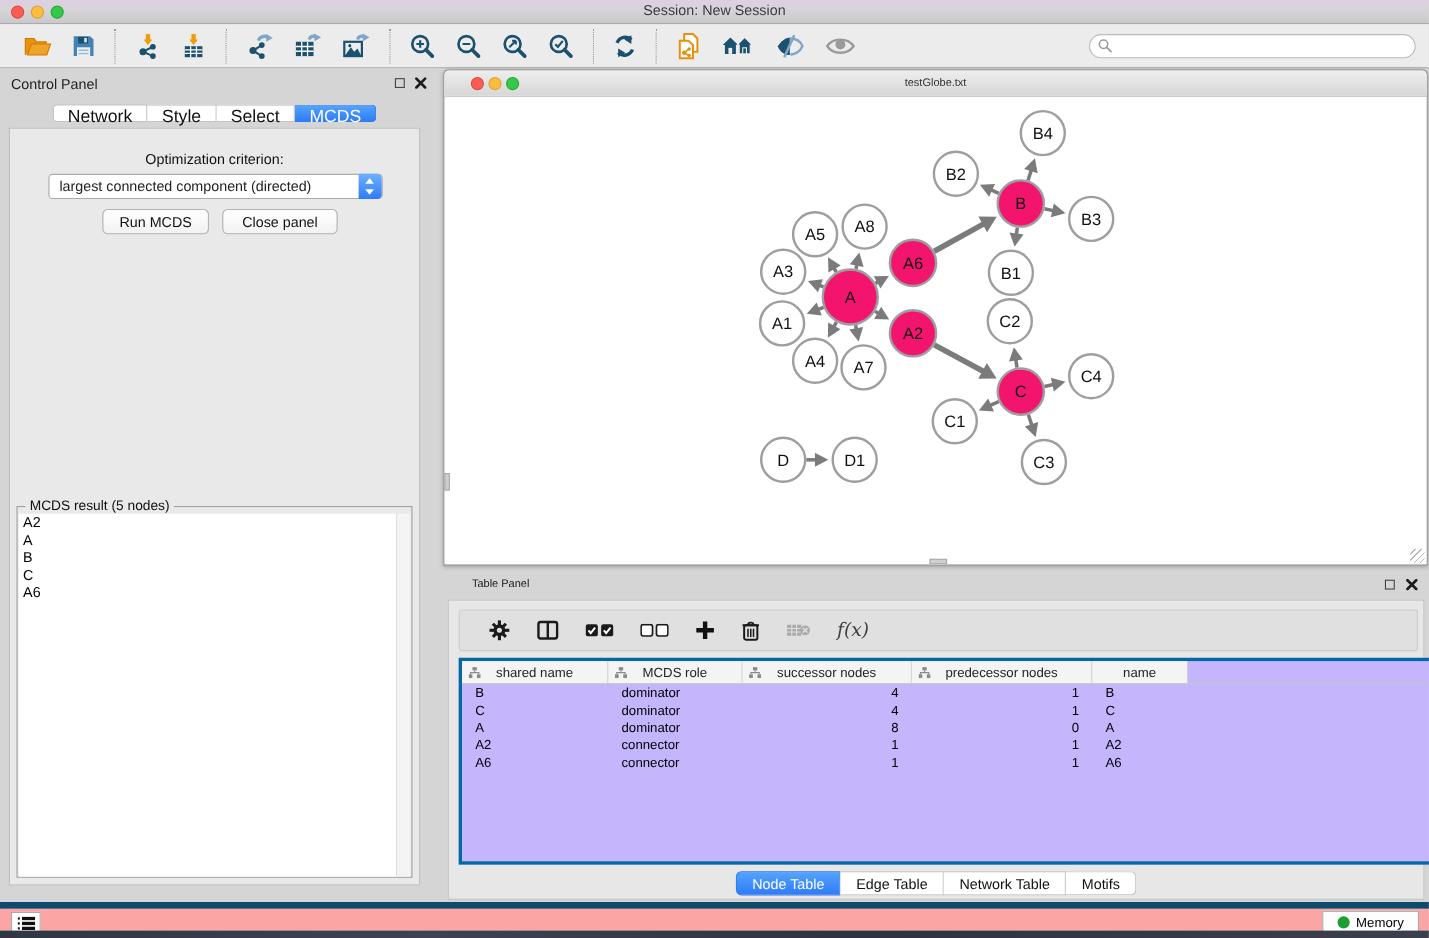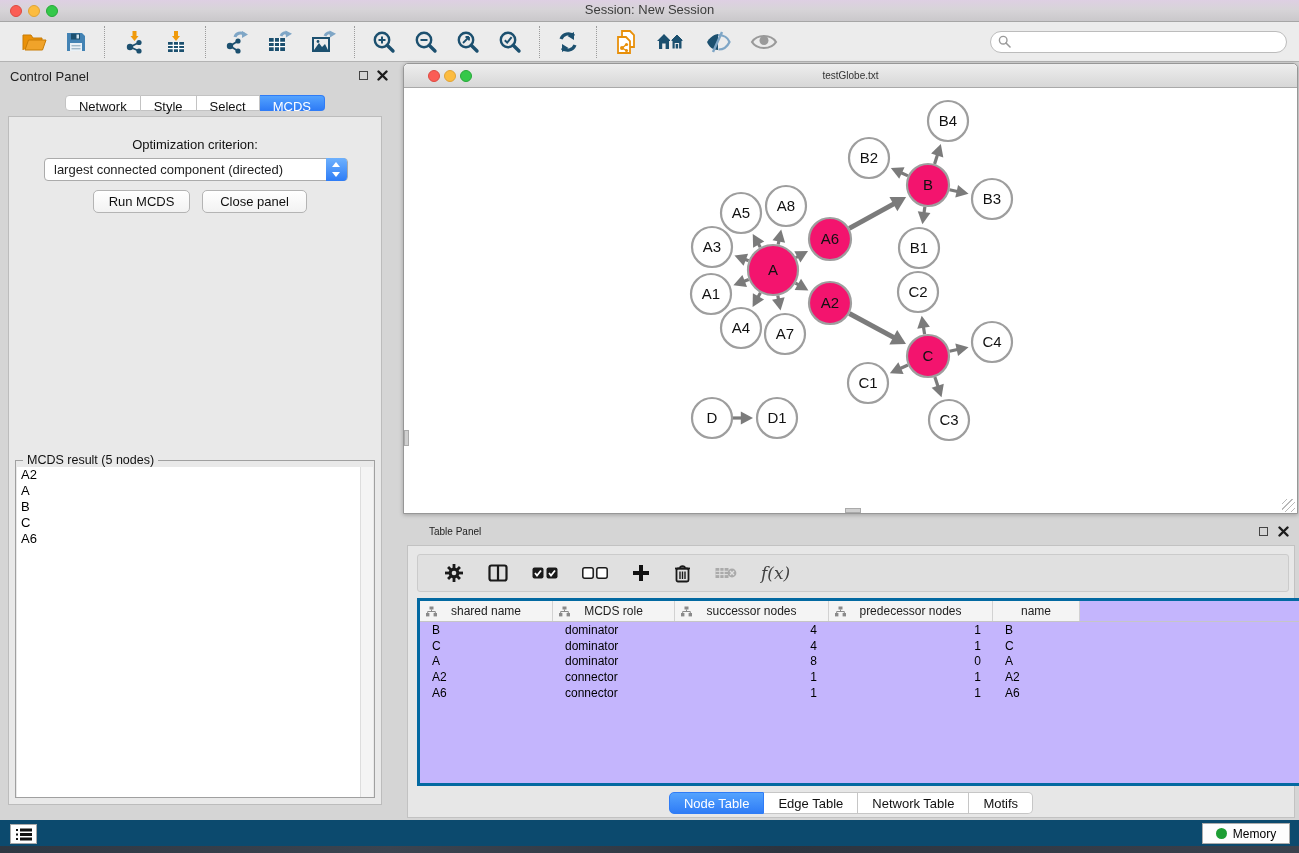--- a/index.html
+++ b/index.html
@@ -25,21 +25,21 @@
   .searchwrap input{width:297px;height:22px;border:1px solid #bcbcbc;border-radius:12px;background:#fff;
     padding:0 8px 0 26px;font-size:12px;outline:none;font-family:"Liberation Sans",sans-serif}
   .search-mag{position:absolute;left:8px;top:4px;pointer-events:none}
 
   
   .cp-head{position:absolute;left:0;top:63px;width:390px;height:26px}
   .cp-head .ptitle{position:absolute;left:10px;top:6px;font-size:13px;color:#222}
   .float-box{position:absolute;top:8px;width:9px;height:9px;border:1.5px solid #444;background:transparent}
   .panel-x{position:absolute;top:7px;width:11px;height:11px}
   .cp-tabs{position:absolute;left:0;top:95px;width:390px;height:22px;display:flex;justify-content:center}
-  .tab{height:16px;line-height:21px;padding:0 13px;font-size:13px;background:#fff;border:1px solid #c3c3c3;
+  .tab{height:16px;line-height:21px;padding:0 13px;font-size:16px;background:#fff;border:1px solid #c3c3c3;
     border-left:none;color:#111}
   .tab:first-child{border-left:1px solid #c3c3c3;border-radius:4px 0 0 4px}
   .tab:last-child{border-radius:0 4px 4px 0}
   .tab.active{background:linear-gradient(#54a3fe,#2f7cf6);border-color:#2f7cf6;color:#fff}
   .cp-body{position:absolute;left:8px;top:116px;width:374px;height:689px;background:#e9e9e9;
     border:1px solid #bcbcbc}
   .opt-label{position:absolute;left:0;top:20px;width:100%;text-align:center;font-size:13px;color:#111}
   .dropdown{position:absolute;left:35px;top:41px;width:304px;height:23px;background:#fff;
     border:1px solid #ababab;border-radius:4px;font-size:13px}
   .dropdown .dval{position:absolute;left:9px;top:3px;white-space:nowrap}
@@ -89,21 +89,21 @@
   .td.num{text-align:right}
   .tscroll{position:absolute;right:2px;top:0;width:1px;height:100%;background:#cccccc}
   .tp-tabs{position:absolute;left:0;top:246px;width:100%;display:flex;justify-content:center}
   .tp-tab{height:22px;line-height:21px;padding:0 14px;font-size:13px;background:#fff;border:1px solid #c6c6c6;
     border-left:none;color:#111}
   .tp-tab:first-child{border-left:1px solid #c6c6c6;border-radius:5px 0 0 5px}
   .tp-tab:last-child{border-radius:0 5px 5px 0}
   .tp-tab.active{background:linear-gradient(#54a3fe,#2f7cf6);border-color:#2f7cf6;color:#fff}
 
   
-  .statusbar{position:absolute;left:0;top:820px;width:1299px;height:26px;background:#0c4a6e;border-top:1px solid #0c4a6e}
+  .statusbar{position:absolute;left:0;top:820px;width:1299px;height:26px;background:#fca5a5;border-top:6px solid #0c4a6e}
   .list-btn{position:absolute;left:10px;top:3px;width:27px;height:20px;background:#fff;border:1px solid #ababab;
     display:flex;align-items:center;justify-content:center}
   .mem-btn{position:absolute;right:9px;top:2px;width:88px;height:21px;background:#fdfdfd;border:1px solid #ababab;
     display:flex;align-items:center;justify-content:center;gap:6px;font-size:12px;color:#000}
   .mem-dot{width:11px;height:11px;border-radius:50%;background:#1d9e33}
   .desktop-strip{position:absolute;left:0;top:846px;width:1299px;height:7px;
     background:linear-gradient(90deg,#2e3742,#3b4450 30%,#2c343f 60%,#3a414d)}
 
   svg{display:block}
 </style>

